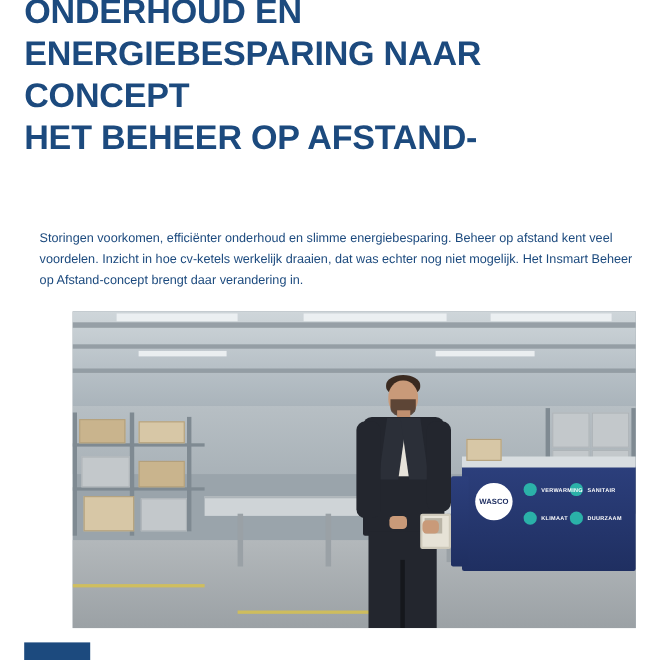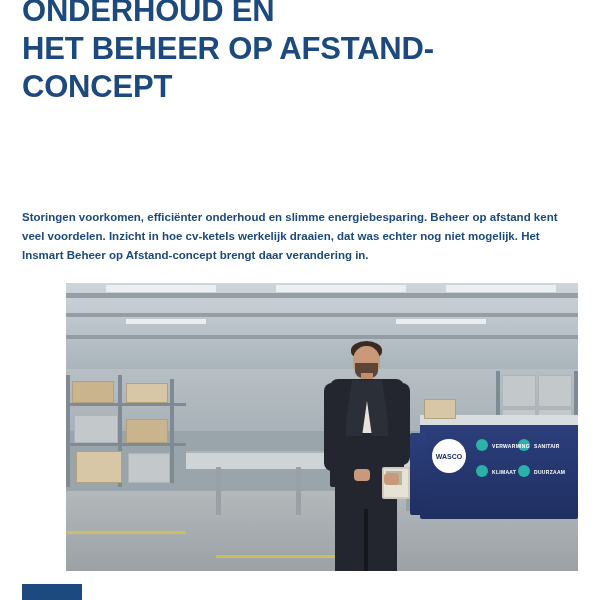--- a/index.html
+++ b/index.html
@@ -51,26 +51,26 @@
   .headline .line {
     display: block;
     white-space: nowrap;
   }
   .headline-clip {
     overflow: hidden;
     height: 204px;
     margin-top: -8px;
   }
   .deck {
-    margin: 0;
+    margin: 14px;
     padding: 0;
     color: #1c4a7e;
     font-size: 11.5px;
     line-height: 19px;
-    font-weight: bold;
+    font-weight: normal;
     width: 545px;
     margin-top: 12px;
   }
   .photo-wrap {
     position: absolute;
     left: 66px;
     top: 283px;
     width: 512px;
     height: 288px;
     overflow: hidden;
@@ -222,22 +222,23 @@
 
 <div class="page">
 
   <div class="left-rule"></div>
 
   <div class="content">
 
     <div class="headline-clip">
       <h1 class="headline">
         <span class="line">ONDERHOUD EN</span>
+        <span class="line">ENERGIEBESPARING NAAR</span>
+        <span class="line">CONCEPT</span>
         <span class="line">HET BEHEER OP AFSTAND-</span>
-        <span class="line">CONCEPT</span>
       </h1>
     </div>
 
     <p class="deck">Storingen voorkomen, efficiënter onderhoud en slimme energiebesparing. Beheer op afstand kent veel voordelen. Inzicht in hoe cv-ketels werkelijk draaien, dat was echter nog niet mogelijk. Het Insmart Beheer op Afstand-concept brengt daar verandering in.</p>
 
   </div>
 
   <div class="photo-wrap">
     <div class="photo">
 

